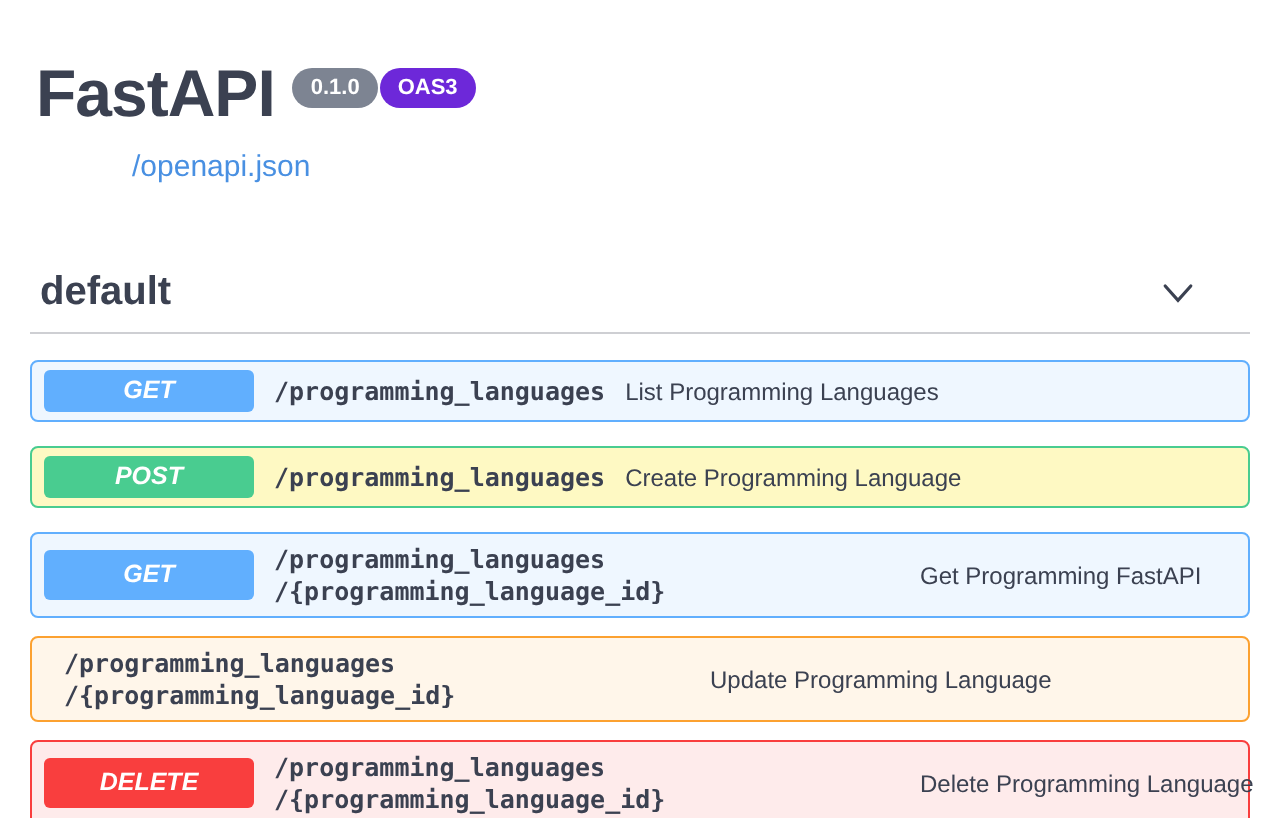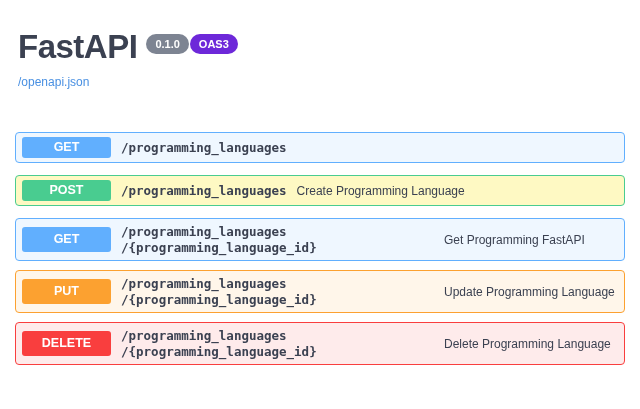--- a/index.html
+++ b/index.html
@@ -20,21 +20,21 @@
   }
   .badges { display: flex; gap: 1px; margin-left: 9px; margin-top: 4px; }
   .pill {
     color: #fff; font-size: 11px; font-weight: 700; line-height: 1;
     padding: 5px 9px 4px 9px; border-radius: 10px; white-space: nowrap;
   }
   .pill.version { background: #7d8492; }
   .pill.oas { background: #6d28d9; }
   .spec-link {
     display: inline-block; margin-top: 12px;
-    font-size: 12px; color: #4990e2; text-decoration: none; cursor: pointer;
+    font-size: 15px; color: #4990e2; text-decoration: none; cursor: pointer; margin-left: 48px;
   }
 
   
   .tag-section { margin: 42px 15px 0 15px; }
   .tag-header {
     display: flex; align-items: center; justify-content: space-between;
     padding: 0 28px 8px 5px;
     border-bottom: 1px solid rgba(59,65,81,.25);
     cursor: pointer;
   }
@@ -46,24 +46,25 @@
   .op-row {
     display: flex; align-items: center;
     border: 1px solid; border-radius: 4px;
     height: 31px; padding: 0 6px; margin-bottom: 12px;
     cursor: pointer;
   }
   .op-row.tall { height: 43px; margin-bottom: 9px; }
   .op-row:last-child { margin-bottom: 0; }
 
   .op-method {
-    flex: none; width: 89px; text-align: center;
+    flex: none; width: 105px; text-align: center;
     color: #fff; font-weight: 700; font-size: 12.5px; line-height: 1.1;
     border-radius: 3px; padding: 4px 0;
     font-family: "Liberation Sans", sans-serif;
+    font-style: italic;
   }
   .tall .op-method { padding: 6px 0; }
 
   .op-path {
     margin-left: 10px;
     font-family: "DejaVu Sans Mono", monospace;
     font-weight: 700; font-size: 12.5px; line-height: 16px;
     color: #3b4151;
   }
   .op-path span { display: block; }
@@ -90,29 +91,38 @@
     <h1 class="page-title">FastAPI</h1>
     <div class="badges">
       <span class="pill version">0.1.0</span>
       <span class="pill oas">OAS3</span>
     </div>
   </div>
   <a class="spec-link">/openapi.json</a>
 </div>
 
 <div class="tag-section">
+  <div class="tag-header">
+    <span class="tag-name">default</span>
+    <span class="chevron">
+      <svg width="16" height="12" viewBox="0 0 20 14">
+        <path d="M2 2 L10 11 L18 2" fill="none" stroke="#3b4151" stroke-width="2" stroke-linecap="round"></path>
+      </svg>
+    </span>
+  </div>
 
   <div class="ops">
 
     <div class="op-row get">
       <span class="op-method">GET</span>
       <span class="op-path">
           <span>/programming_languages</span>
           <span></span>
         </span>
+      <span class="op-desc">List Programming Languages</span>
     </div>
 
     <div class="op-row post">
       <span class="op-method">POST</span>
       <span class="op-path">
           <span>/programming_languages</span>
           <span></span>
         </span>
       <span class="op-desc">Create Programming Language</span>
     </div>
@@ -120,21 +130,20 @@
     <div class="op-row get tall">
       <span class="op-method">GET</span>
       <span class="op-path">
           <span>/programming_languages</span>
           <span>/{programming_language_id}</span>
         </span>
       <span class="op-desc">Get Programming FastAPI</span>
     </div>
 
     <div class="op-row put tall">
-      <span class="op-method">PUT</span>
       <span class="op-path">
           <span>/programming_languages</span>
           <span>/{programming_language_id}</span>
         </span>
       <span class="op-desc">Update Programming Language</span>
     </div>
 
     <div class="op-row delete tall">
       <span class="op-method">DELETE</span>
       <span class="op-path">

